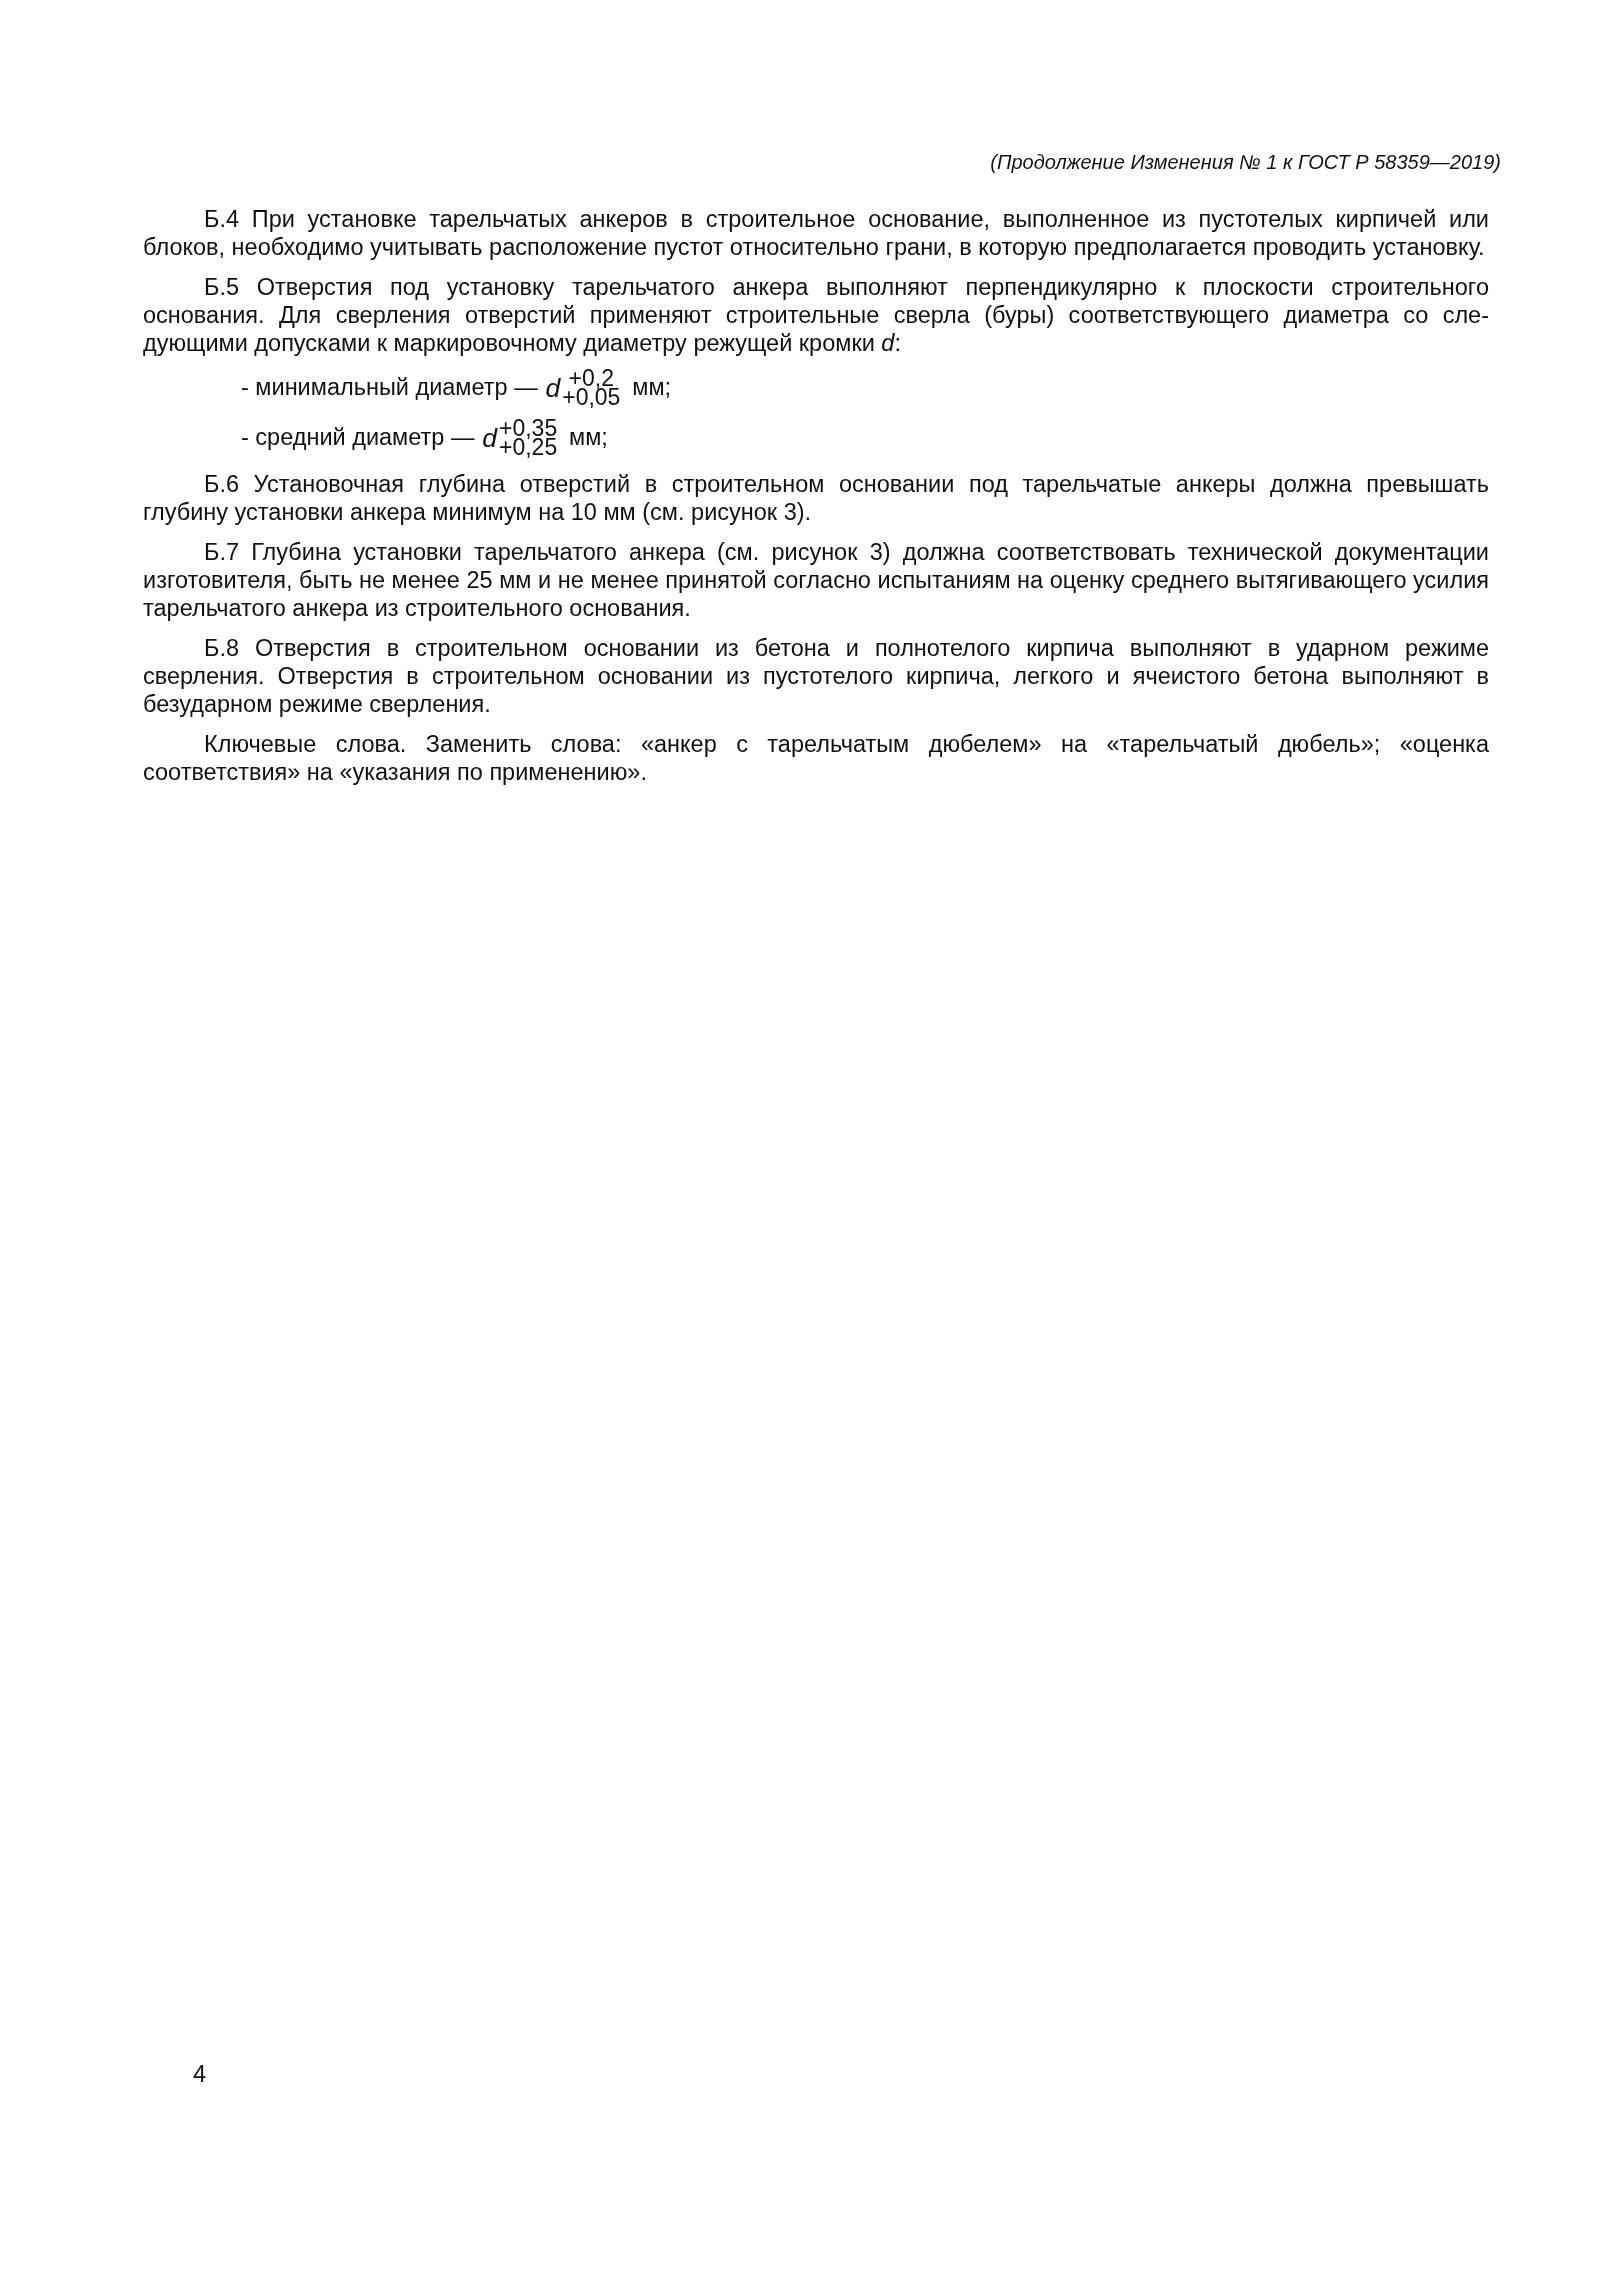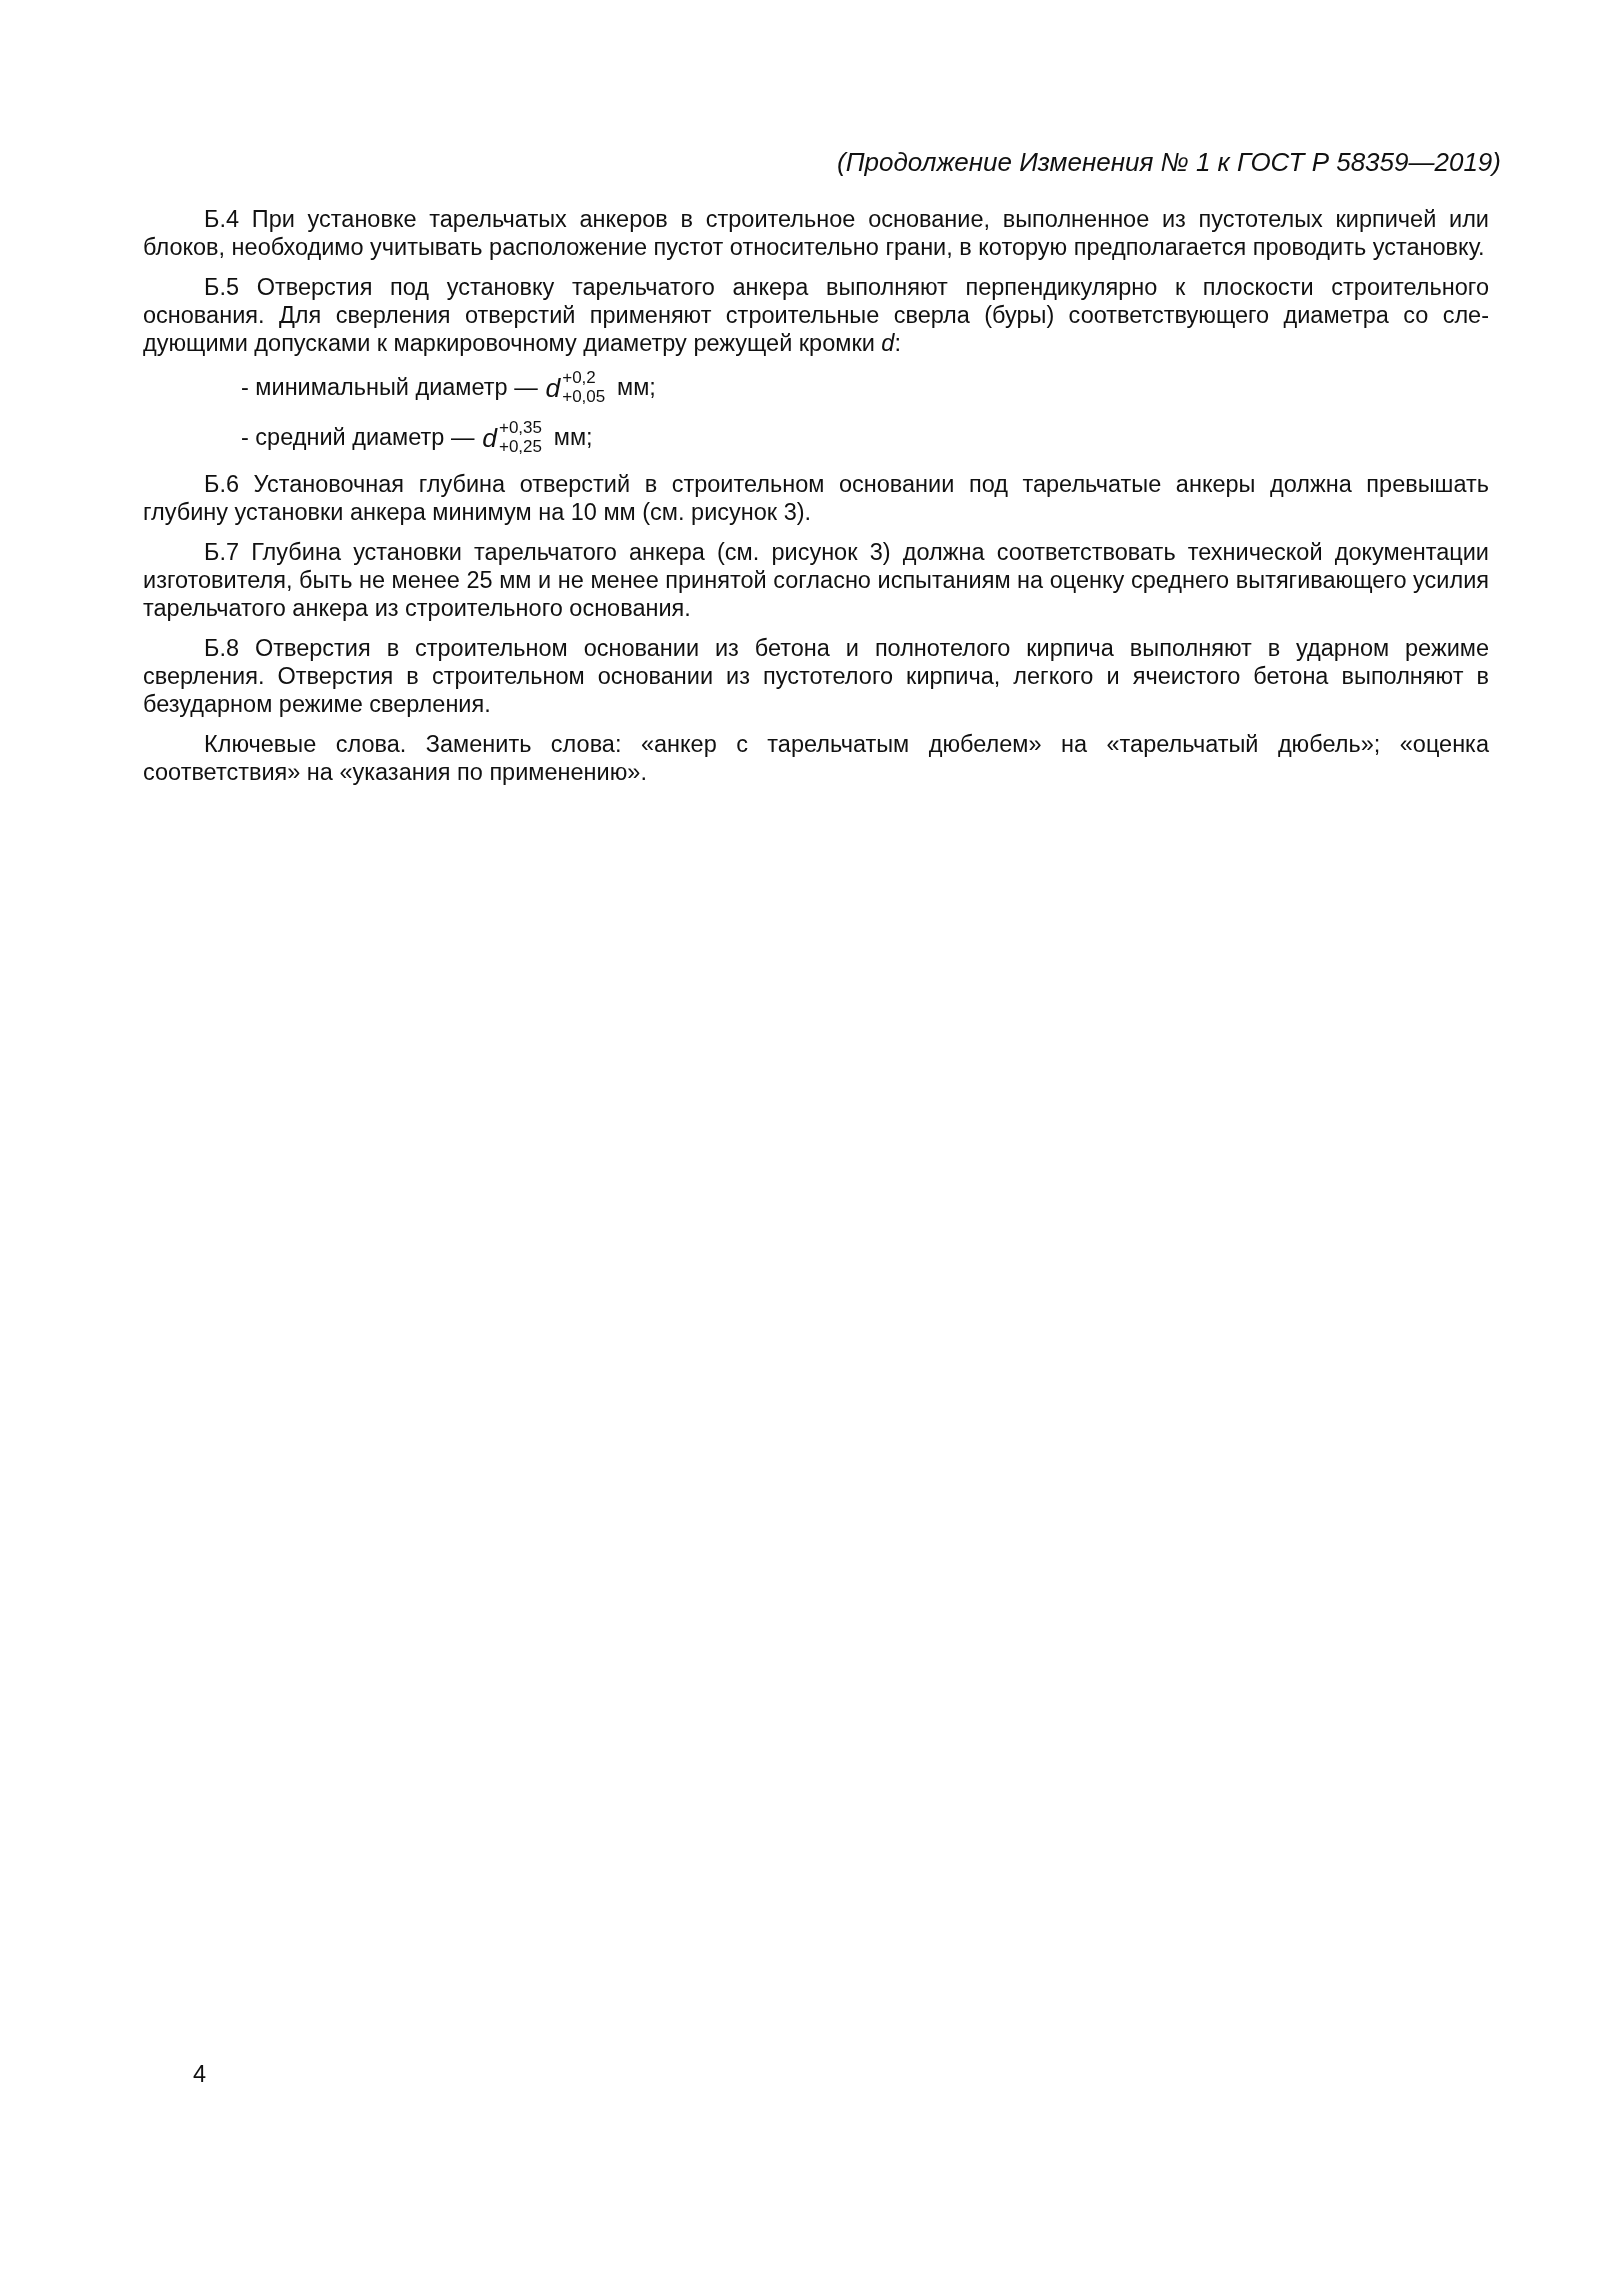--- a/index.html
+++ b/index.html
@@ -15,21 +15,21 @@
     color: #111111;
     overflow: hidden;
   }
   .content {
     position: absolute;
     left: 131px;
     top: 149px;
     width: 1370px;
   }
   .header-line {
-    font-size: 26px;
+    font-size: 20px;
     line-height: 27.4px;
     font-style: italic;
     text-align: right;
     margin: 0 0 29px 0;
   }
   p.para {
     margin: 12px;
     font-size: 23.5px;
     line-height: 28px;
     text-align: justify;
@@ -51,23 +51,23 @@
   }
   .tol-row .dvar {
     font-style: italic;
     font-size: 26.5px;
     vertical-align: middle;
   }
   .tol-row .supsub {
     display: inline-block;
     vertical-align: middle;
     margin-left: 2px;
-    font-size: 17px;
+    font-size: 23px;
     line-height: 18.6px;
-    text-align: left;
+    text-align: center;
     transform: translateY(-1px);
   }
   .tol-row .supsub span { display: block; }
   .tol-row .unit { margin-left: 11.8px; }
   .spaced-top { margin-top: 29px; }
   .ius-line {
     margin-top: 49px;
     font-size: 23.5px;
     line-height: 27.4px;
     text-align: center;

